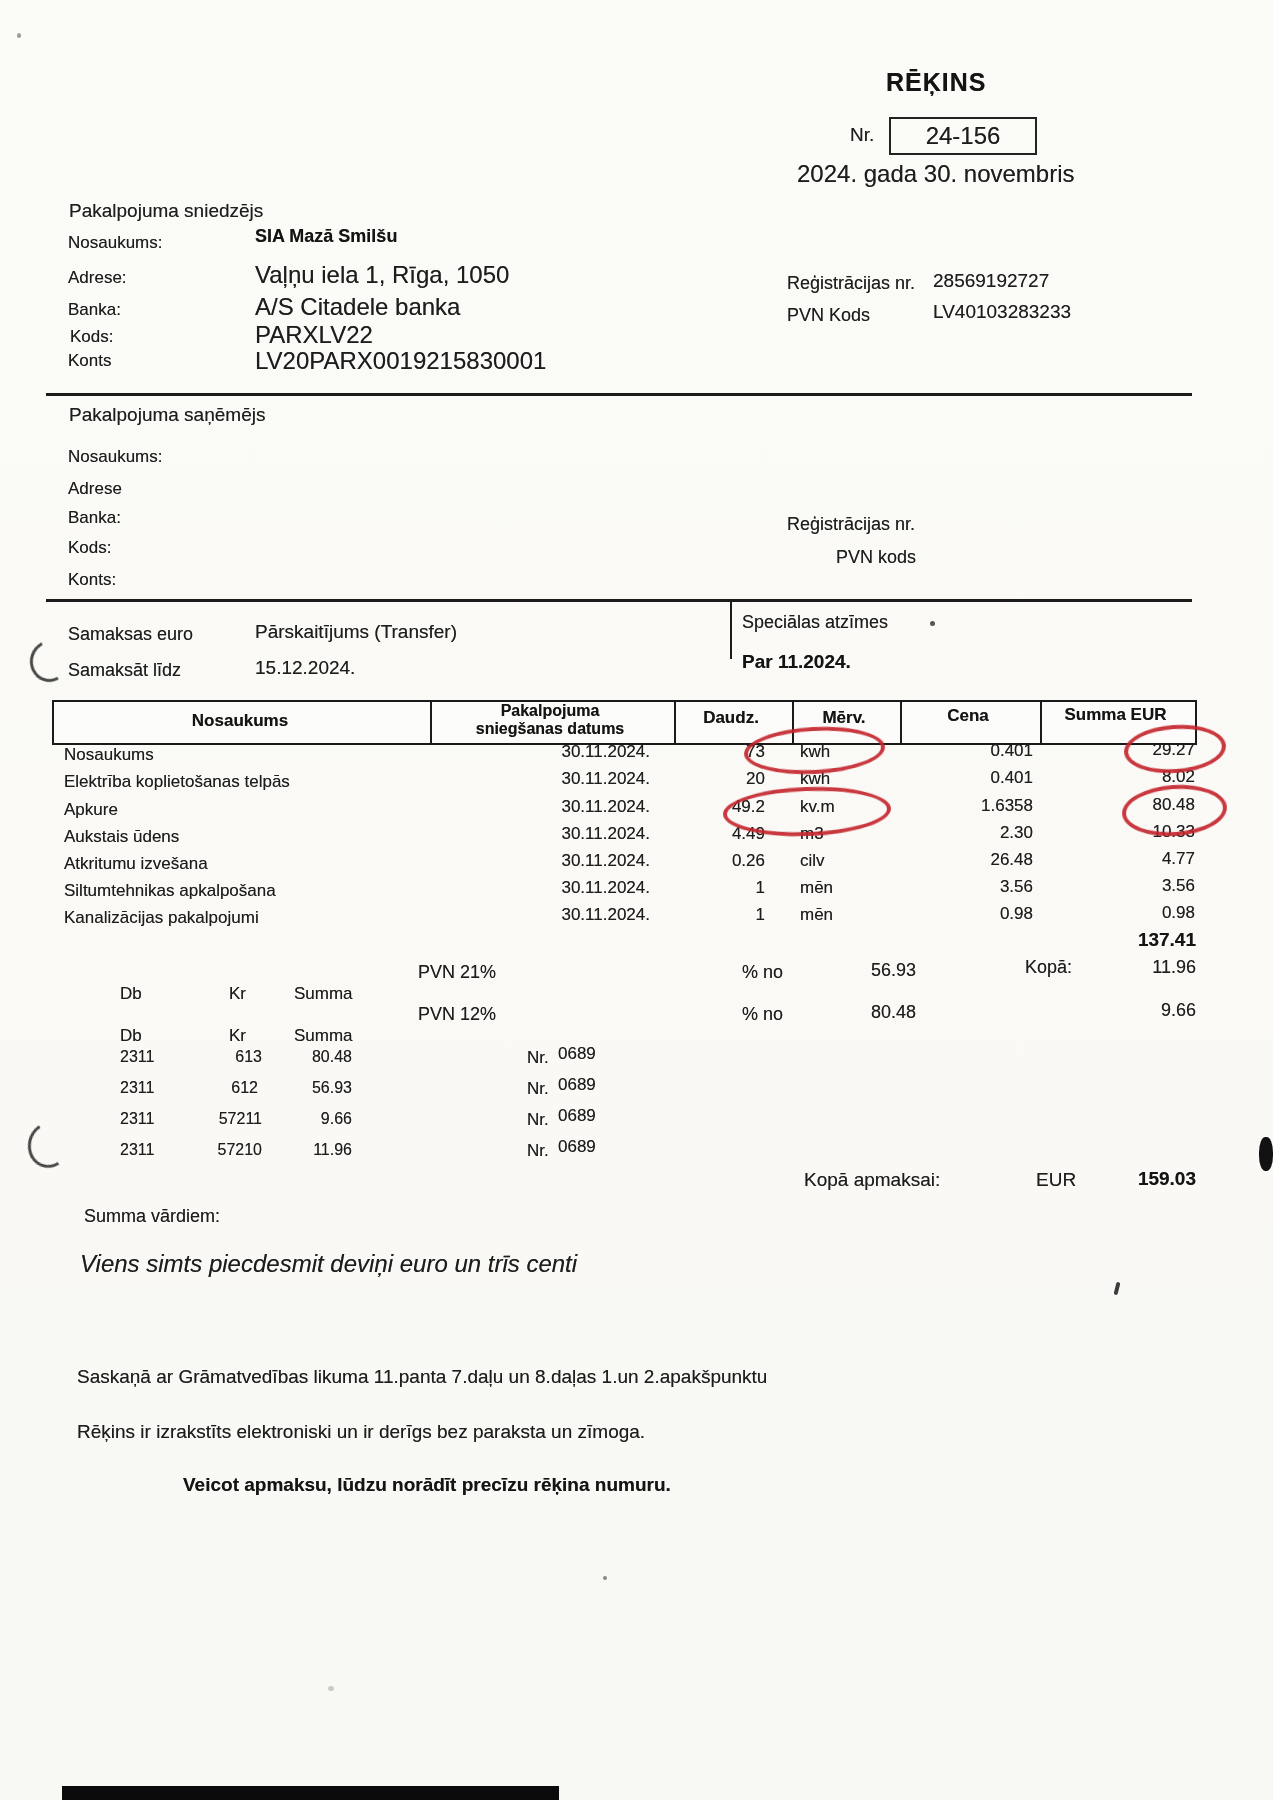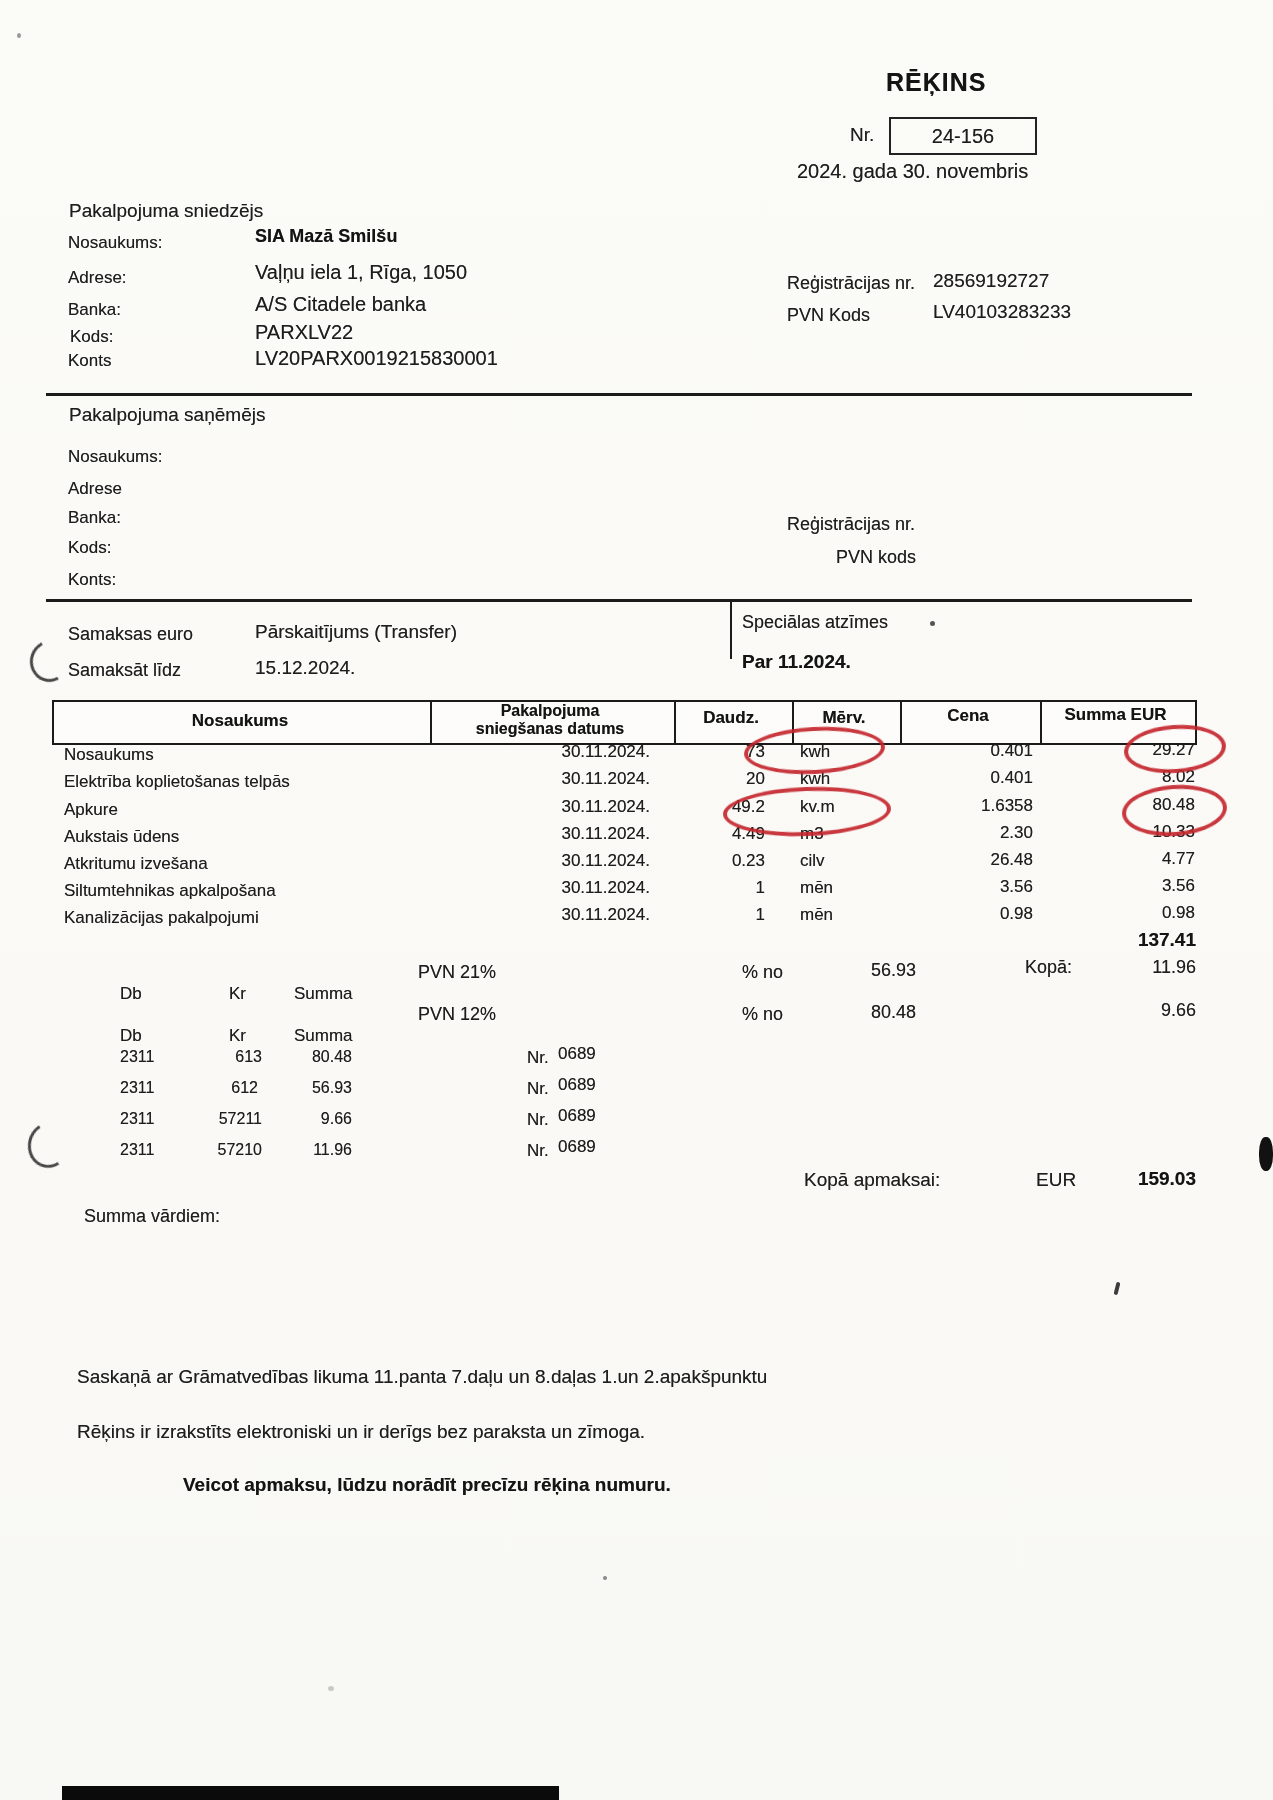--- a/index.html
+++ b/index.html
@@ -6,21 +6,21 @@
   .page{position:relative;width:1273px;height:1800px;margin:0 auto;overflow:hidden;
         background:linear-gradient(180deg,#fbfbf8 0%,#faf9f6 55%,#f8f8f4 100%);
         font-family:"Liberation Sans","DejaVu Sans",sans-serif;}
   .a{position:absolute;white-space:nowrap;color:#1d1d1d;
      text-shadow:0 0 0.5px rgba(25,25,25,0.55);}
   .b{font-weight:bold;color:#141414;}
   .i{font-style:italic;}
   .r{text-align:right;}
   .c{text-align:center;}
   .s16{font-size:16px}.s17{font-size:17px}.s18{font-size:18px}
-  .s19{font-size:19px}.s20{font-size:20px}.s21{font-size:18px}.s25{font-size:25px}
+  .s19{font-size:19px}.s20{font-size:24px}.s21{font-size:18px}.s25{font-size:25px}
   .hr{position:absolute;background:#1b1b1b;height:3px;}
   .vline{position:absolute;background:#1b1b1b;width:2px;}
   .numbox{position:absolute;border:2px solid #222;display:flex;align-items:center;justify-content:center;}
   .thead{position:absolute;border:2px solid #1a1a1a;background:rgba(255,255,255,0.35);}
   .thead .vline{top:0;bottom:0;height:auto;}
   .redcircle{position:absolute;border:4px solid #c4242b;border-radius:50%;
              filter:blur(0.4px);opacity:0.9;}
   .artifact{position:absolute;}
   .arc{position:absolute;border:3px solid #474747;border-radius:50%;
        border-top-color:transparent;border-right-color:transparent;filter:blur(0.4px);}
@@ -121,21 +121,21 @@
 
   <div class="a s17" style="left:64px;top:827px">Aukstais ūdens</div>
   <div class="a s17 r" style="left:440px;top:824px;width:210px">30.11.2024.</div>
   <div class="a s17 r" style="left:640px;top:824px;width:125px">4.49</div>
   <div class="a s17" style="left:800px;top:824px">m3</div>
   <div class="a s17 r" style="left:880px;top:823px;width:153px">2.30</div>
   <div class="a s17 r" style="left:1040px;top:822px;width:155px">10.33</div>
 
   <div class="a s17" style="left:64px;top:854px">Atkritumu izvešana</div>
   <div class="a s17 r" style="left:440px;top:851px;width:210px">30.11.2024.</div>
-  <div class="a s17 r" style="left:640px;top:851px;width:125px">0.23</div>
+  <div class="a s17 r" style="left:640px;top:851px;width:125px">0.26</div>
   <div class="a s17" style="left:800px;top:851px">cilv</div>
   <div class="a s17 r" style="left:880px;top:850px;width:153px">26.48</div>
   <div class="a s17 r" style="left:1040px;top:849px;width:155px">4.77</div>
 
   <div class="a s17" style="left:64px;top:881px">Siltumtehnikas apkalpošana</div>
   <div class="a s17 r" style="left:440px;top:878px;width:210px">30.11.2024.</div>
   <div class="a s17 r" style="left:640px;top:878px;width:125px">1</div>
   <div class="a s17" style="left:800px;top:878px">mēn</div>
   <div class="a s17 r" style="left:880px;top:877px;width:153px">3.56</div>
   <div class="a s17 r" style="left:1040px;top:876px;width:155px">3.56</div>
@@ -195,20 +195,21 @@
   <div class="a s16 r" style="left:180px;top:1141px;width:82px">57210</div>
   <div class="a s16 r" style="left:260px;top:1141px;width:92px">11.96</div>
   <div class="a s17" style="left:527px;top:1141px">Nr.</div>
   <div class="a s17" style="left:558px;top:1137px">0689</div>
 
   <div class="a s19" style="left:804px;top:1169px">Kopā apmaksai:</div>
   <div class="a s19" style="left:1036px;top:1169px">EUR</div>
   <div class="a b s19 r" style="left:1090px;top:1168px;width:106px">159.03</div>
 
   <div class="a s18" style="left:84px;top:1206px">Summa vārdiem:</div>
+  <div class="a i s20" style="left:80px;top:1250px">Viens simts piecdesmit deviņi euro un trīs centi</div>
 
   <div class="a s19" style="left:77px;top:1366px">Saskaņā ar Grāmatvedības likuma 11.panta 7.daļu un 8.daļas 1.un 2.apakšpunktu</div>
   <div class="a b s19" style="left:183px;top:1474px">Veicot apmaksu, lūdzu norādīt precīzu rēķina numuru.</div>
   <div class="a s19" style="left:77px;top:1421px">Rēķins ir izrakstīts elektroniski un ir derīgs bez paraksta un zīmoga.</div>
 
   <div class="arc" style="left:30px;top:640px;width:34px;height:36px;transform:rotate(18deg)"></div>
   <div class="arc" style="left:28px;top:1122px;width:36px;height:40px;transform:rotate(14deg)"></div>
   <div class="speck" style="left:930px;top:621px;width:5px;height:5px;background:#555"></div>
   <div class="speck" style="left:17px;top:33px;width:4px;height:5px;background:#9a9a9a"></div>
   <div class="speck" style="left:603px;top:1576px;width:4px;height:4px;background:#8a8a8a"></div>

